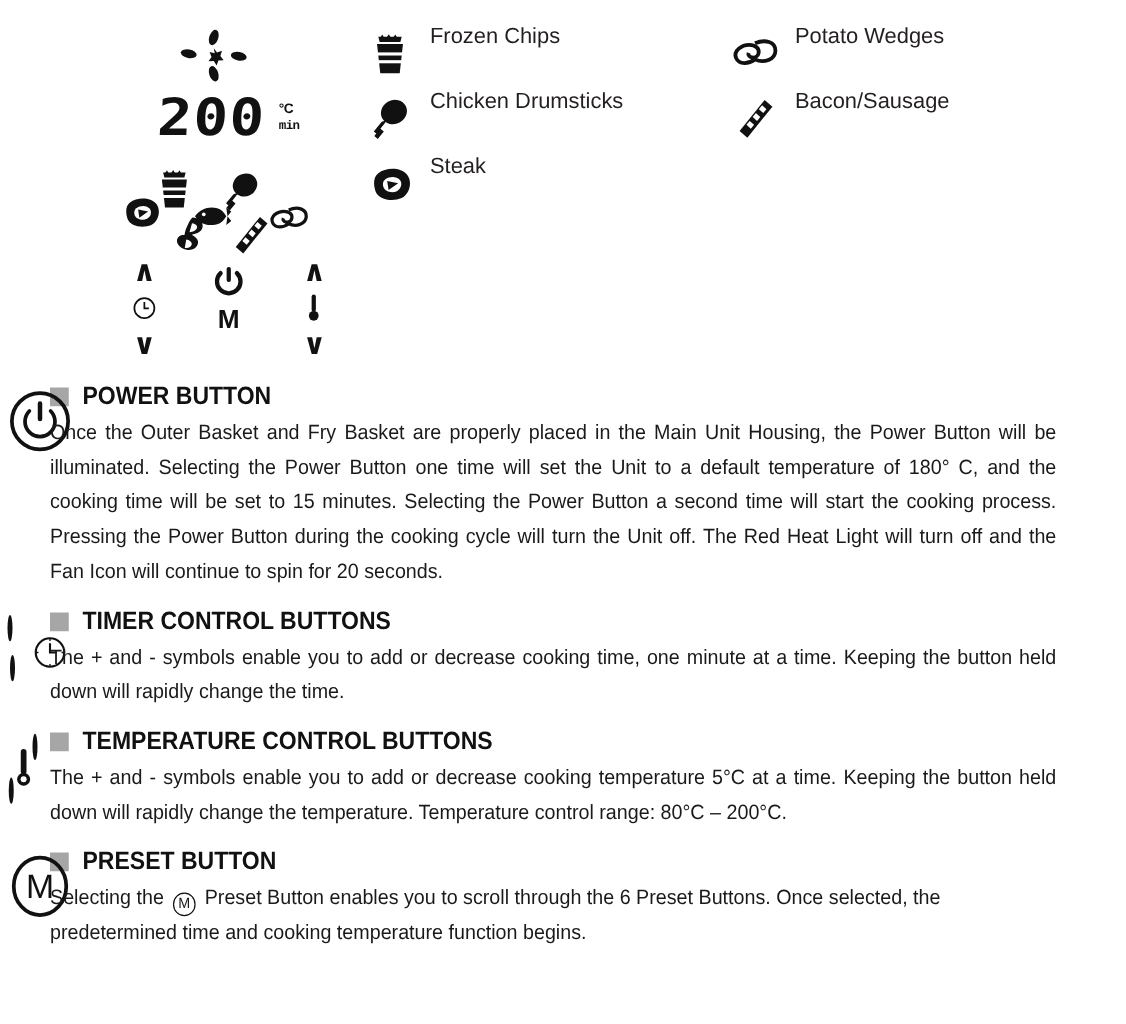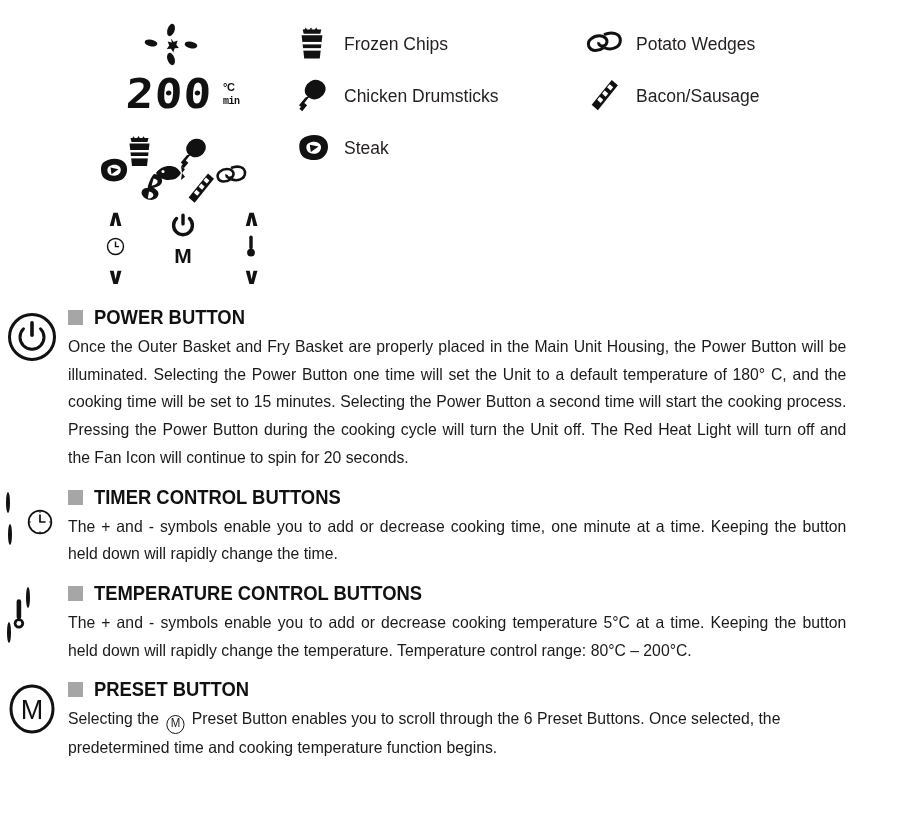--- a/index.html
+++ b/index.html
@@ -135,21 +135,20 @@
     position: absolute;
     top: 18px;
     display: flex;
     flex-direction: column;
   }
   .legend.col-a { left: 288px; }
   .legend.col-b { left: 580px; }
 
   .legend-item {
     display: flex;
-    align-items: center;
     height: 52px;
   }
   .legend-ico {
     width: 48px;
     display: flex;
     align-items: center;
     justify-content: center;
     flex: none;
   }
   .legend-label {
@@ -161,21 +160,21 @@
 
   
   .sections {
     position: absolute;
     top: 306px;
     left: 0;
     width: 901px;
   }
   .section {
     position: relative;
-    padding-left: 68px;
+    padding-left: 40px;
     padding-right: 18px;
     margin-bottom: 14px;
   }
   .sec-icon {
     position: absolute;
     left: 2px;
     top: 6px;
     width: 60px;
     height: 62px;
     display: flex;

